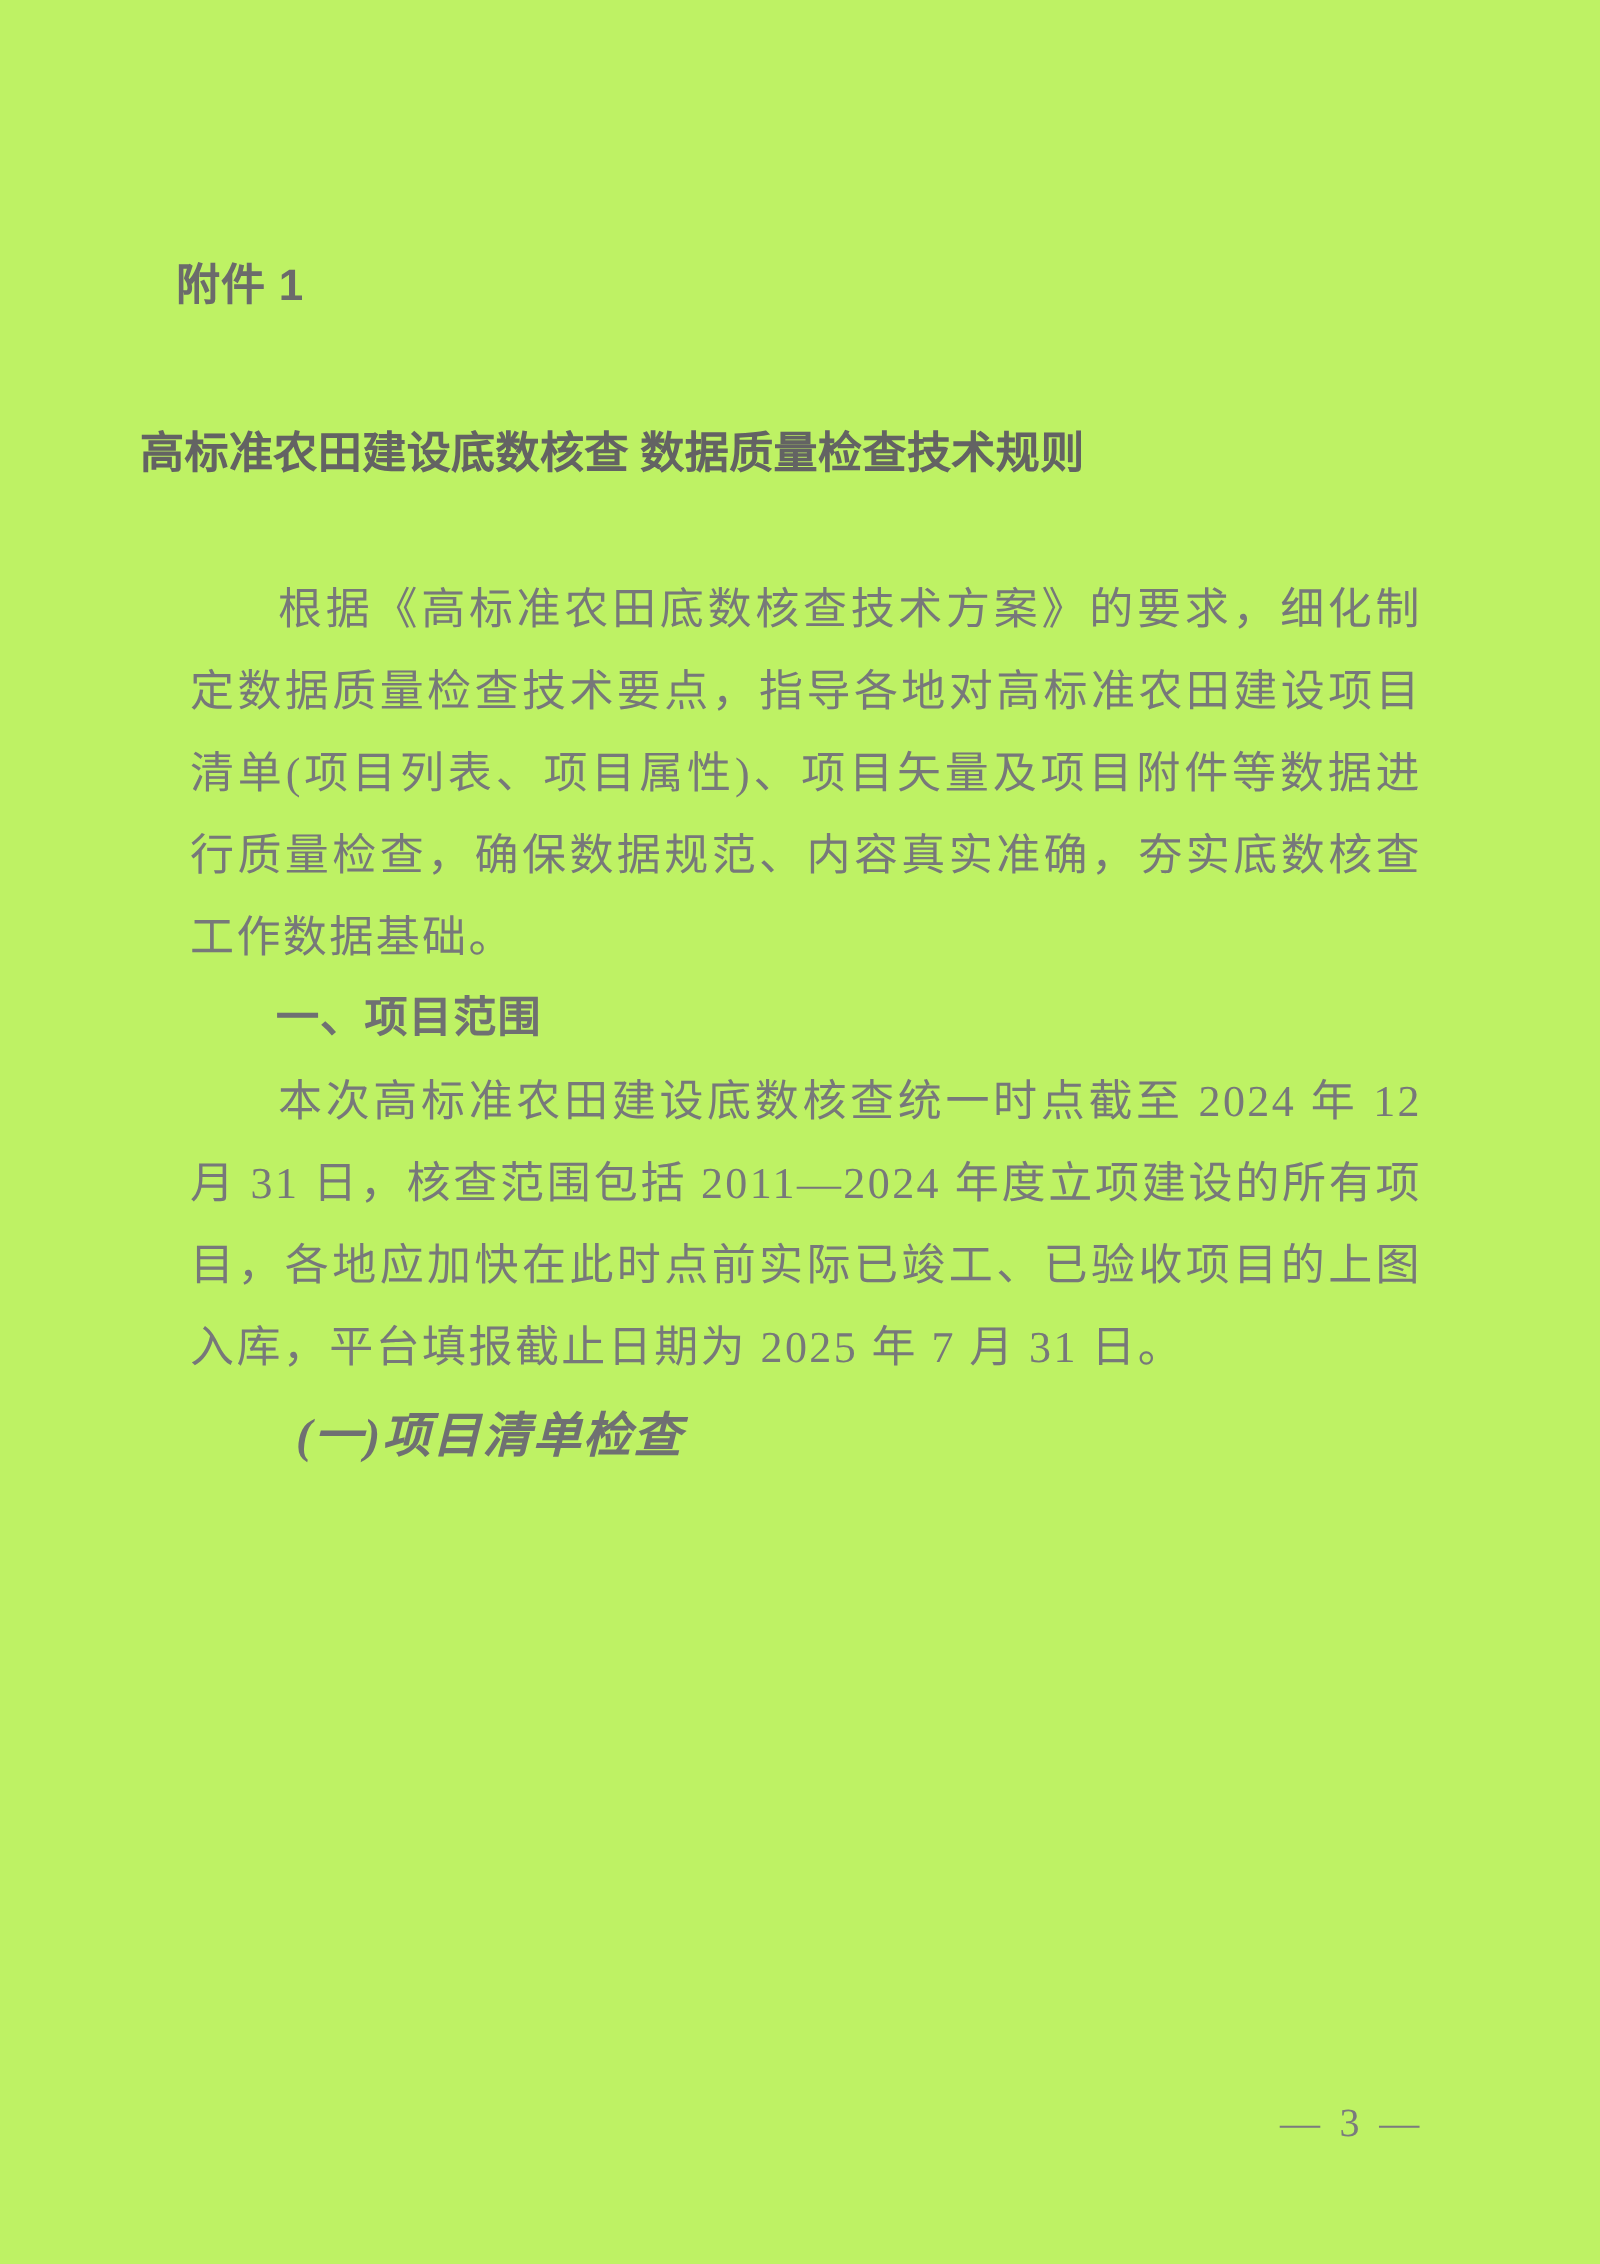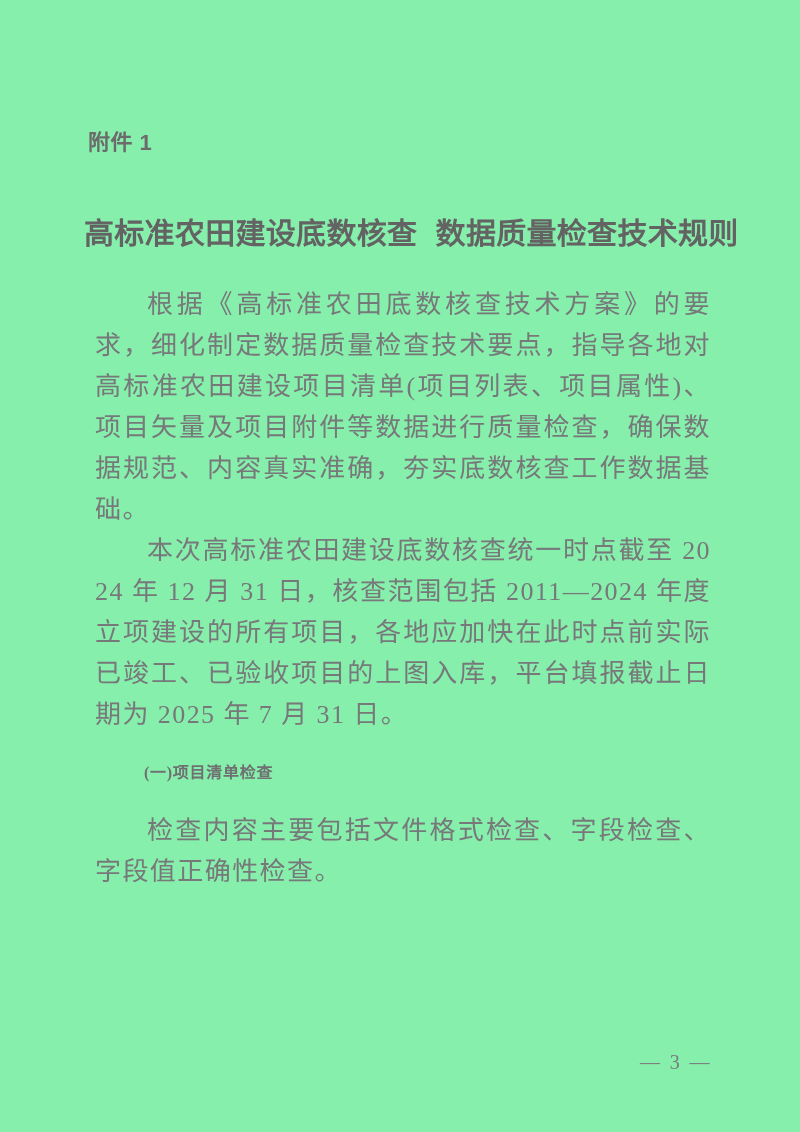--- a/index.html
+++ b/index.html
@@ -7,65 +7,65 @@
     margin: 0;
     padding: 0;
     background: #ffffff;
   }
 
   .page {
     position: relative;
     width: 800px;
     height: 1132px;
     margin: 0 auto;
-    background: #86efac;
+    background: #bef264;
     overflow: hidden;
     box-sizing: border-box;
   }
 
   
   .attachment-label {
     position: absolute;
     left: 88px;
     top: 124px;
     font-family: "Liberation Sans", "DejaVu Sans", sans-serif;
     font-size: 22px;
     font-weight: 700;
     color: #6b6b6b;
     letter-spacing: 0.02em;
     white-space: nowrap;
   }
 
   
   .doc-title {
     position: absolute;
-    left: 84px;
+    left: 70px;
     top: 198px;
     width: 640px;
-    font-family: Liberation Mono, monospace;
-    font-size: 30px;
+    font-family: Liberation Serif, serif;
+    font-size: 22px;
     font-weight: 700;
     color: #636363;
     letter-spacing: 0.01em;
     line-height: 1.25;
     white-space: nowrap;
   }
 
   
   .body-block {
     position: absolute;
     left: 95px;
     top: 284px;
     width: 616px;
   }
 
   
   .para {
     font-family: "Liberation Serif", "DejaVu Serif", serif;
-    font-size: 26px;
+    font-size: 22px;
     color: #77787a;
     line-height: 41px;
     text-align: justify;
     text-justify: inter-ideograph;
     text-indent: 2em;
     margin: 0 0 0 0;
     letter-spacing: 0.055em;
     word-break: break-all;
   }
 
@@ -82,28 +82,29 @@
     line-height: 41px;
     text-indent: 2em;
     letter-spacing: 0.03em;
     margin: 0;
     white-space: nowrap;
   }
 
   
   .h-level2 {
     font-family: "Liberation Serif", "DejaVu Serif", serif;
-    font-size: 16px;
+    font-size: 24px;
     font-weight: 700;
     color: #6f7072;
     line-height: 41px;
     text-indent: 2em;
     letter-spacing: 0.045em;
-    margin: 17px;
+    margin: 5px;
     white-space: nowrap;
+    font-style: italic;
   }
 
   
   .page-footer {
     position: absolute;
     right: 88px;
     bottom: 58px;
     font-family: "Liberation Serif", "DejaVu Serif", serif;
     font-size: 20px;
     color: #7a7b7d;
@@ -117,27 +118,27 @@
 <div class="page">
 
   <div class="attachment-label">附件 1</div>
 
   <h1 class="doc-title">高标准农田建设底数核查 数据质量检查技术规则</h1>
 
   <div class="body-block">
 
     <p class="para">根据《高标准农田底数核查技术方案》的要求，细化制定数据质量检查技术要点，指导各地对高标准农田建设项目清单(项目列表、项目属性)、项目矢量及项目附件等数据进行质量检查，确保数据规范、内容真实准确，夯实底数核查工作数据基础。</p>
 
+    <h2 class="h-level1">一、项目范围</h2>
 
     <p class="para">本次高标准农田建设底数核查统一时点截至 2024 年 12 月 31 日，核查范围包括 2011—2024 年度立项建设的所有项目，各地应加快在此时点前实际已竣工、已验收项目的上图入库，平台填报截止日期为 2025 年 7 月 31 日。</p>
 
 
 
 
     <h3 class="h-level2">(一)项目清单检查</h3>
 
-    <p class="para">检查内容主要包括文件格式检查、字段检查、字段值正确性检查。</p>
 
   </div>
 
   <div class="page-footer">— 3 —</div>
 
 </div>
 
 </body></html>

